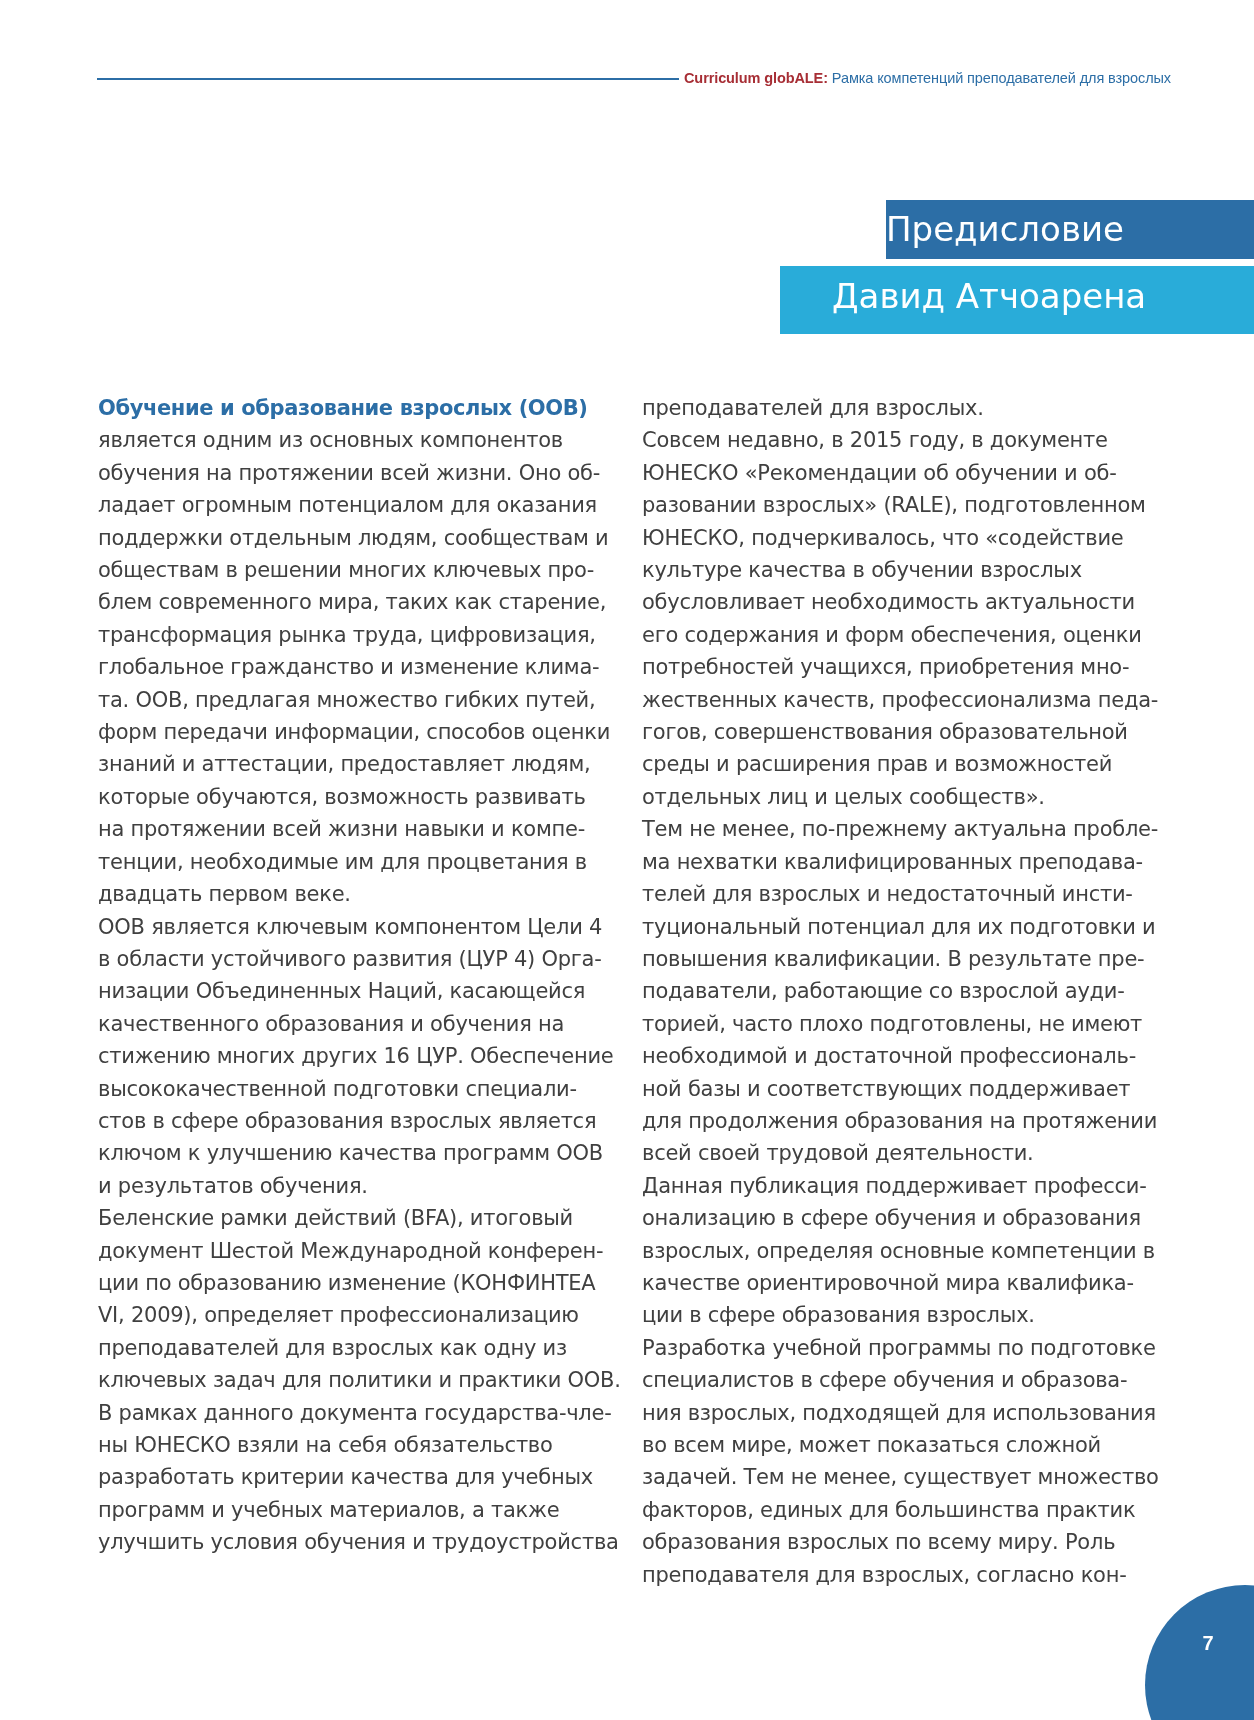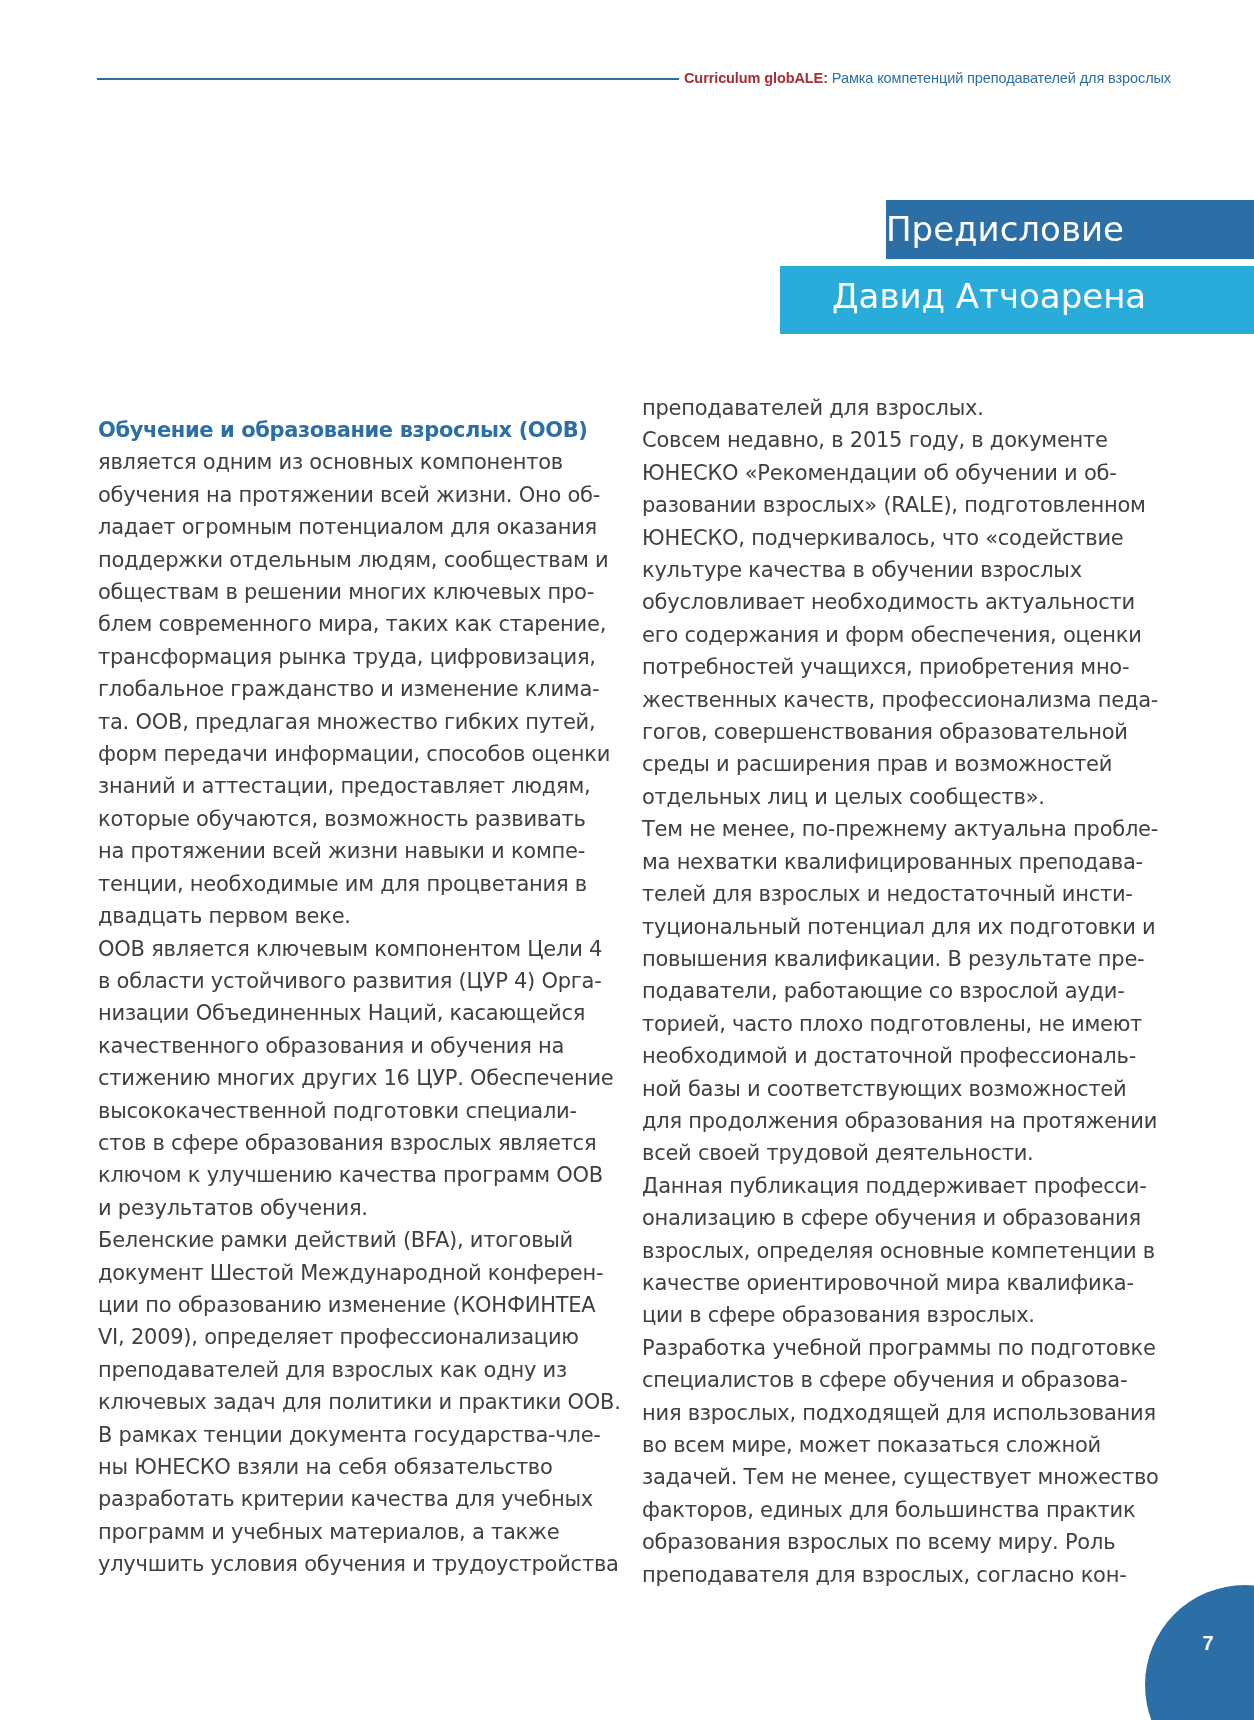--- a/index.html
+++ b/index.html
@@ -32,21 +32,21 @@
   }
   .title-author {
     top: 266px; left: 780px; height: 68px; background: #29acd9;
     font-size: 34px; line-height: 60px; padding-left: 52px;
   }
 
   .col {
     position: absolute; top: 392px; font-size: 21px; line-height: 32.4px;
     color: #404040; letter-spacing: -0.25px;
   }
-  .col-left { left: 98px; width: 530px; margin-top: 22px; }
+  .col-left { left: 98px; width: 530px; }
   .col-right { left: 642px; width: 520px; }
   .col .line { display: block; white-space: nowrap; }
   .col .lead { color: #2c6ea6; font-weight: bold; letter-spacing: -0.4px; }
 
   .page-badge {
     position: absolute; left: 1145px; top: 1585px; width: 200px; height: 200px;
     border-radius: 50%; background: #2c6ea6;
   }
   .page-number {
     position: absolute; left: 1196px; top: 1632px; width: 24px; text-align: center;
@@ -97,21 +97,21 @@
       <span class="line">высококачественной подготовки специали-</span>
       <span class="line">стов в сфере образования взрослых является</span>
       <span class="line">ключом к улучшению качества программ ООВ</span>
       <span class="line">и результатов обучения.</span>
       <span class="line">Беленские рамки действий (BFA), итоговый</span>
       <span class="line">документ Шестой Международной конферен-</span>
       <span class="line">ции по образованию изменение (КОНФИНТЕА</span>
       <span class="line">VI, 2009), определяет профессионализацию</span>
       <span class="line">преподавателей для взрослых как одну из</span>
       <span class="line">ключевых задач для политики и практики ООВ.</span>
-      <span class="line">В рамках тенции документа государства-чле-</span>
+      <span class="line">В рамках данного документа государства-чле-</span>
       <span class="line">ны ЮНЕСКО взяли на себя обязательство</span>
       <span class="line">разработать критерии качества для учебных</span>
       <span class="line">программ и учебных материалов, а также</span>
       <span class="line">улучшить условия обучения и трудоустройства</span>
     </div>
 </div>
 
 <div class="col col-right">
   <div id="right-lines">
       <span class="line">преподавателей для взрослых.</span>
@@ -128,21 +128,21 @@
       <span class="line">среды и расширения прав и возможностей</span>
       <span class="line">отдельных лиц и целых сообществ».</span>
       <span class="line">Тем не менее, по-прежнему актуальна пробле-</span>
       <span class="line">ма нехватки квалифицированных преподава-</span>
       <span class="line">телей для взрослых и недостаточный инсти-</span>
       <span class="line">туциональный потенциал для их подготовки и</span>
       <span class="line">повышения квалификации. В результате пре-</span>
       <span class="line">подаватели, работающие со взрослой ауди-</span>
       <span class="line">торией, часто плохо подготовлены, не имеют</span>
       <span class="line">необходимой и достаточной профессиональ-</span>
-      <span class="line">ной базы и соответствующих возможностей</span>
+      <span class="line">ной базы и соответствующих поддерживает</span>
       <span class="line">для продолжения образования на протяжении</span>
       <span class="line">всей своей трудовой деятельности.</span>
       <span class="line">Данная публикация поддерживает професси-</span>
       <span class="line">онализацию в сфере обучения и образования</span>
       <span class="line">взрослых, определяя основные компетенции в</span>
       <span class="line">качестве ориентировочной мира квалифика-</span>
       <span class="line">ции в сфере образования взрослых.</span>
       <span class="line">Разработка учебной программы по подготовке</span>
       <span class="line">специалистов в сфере обучения и образова-</span>
       <span class="line">ния взрослых, подходящей для использования</span>

